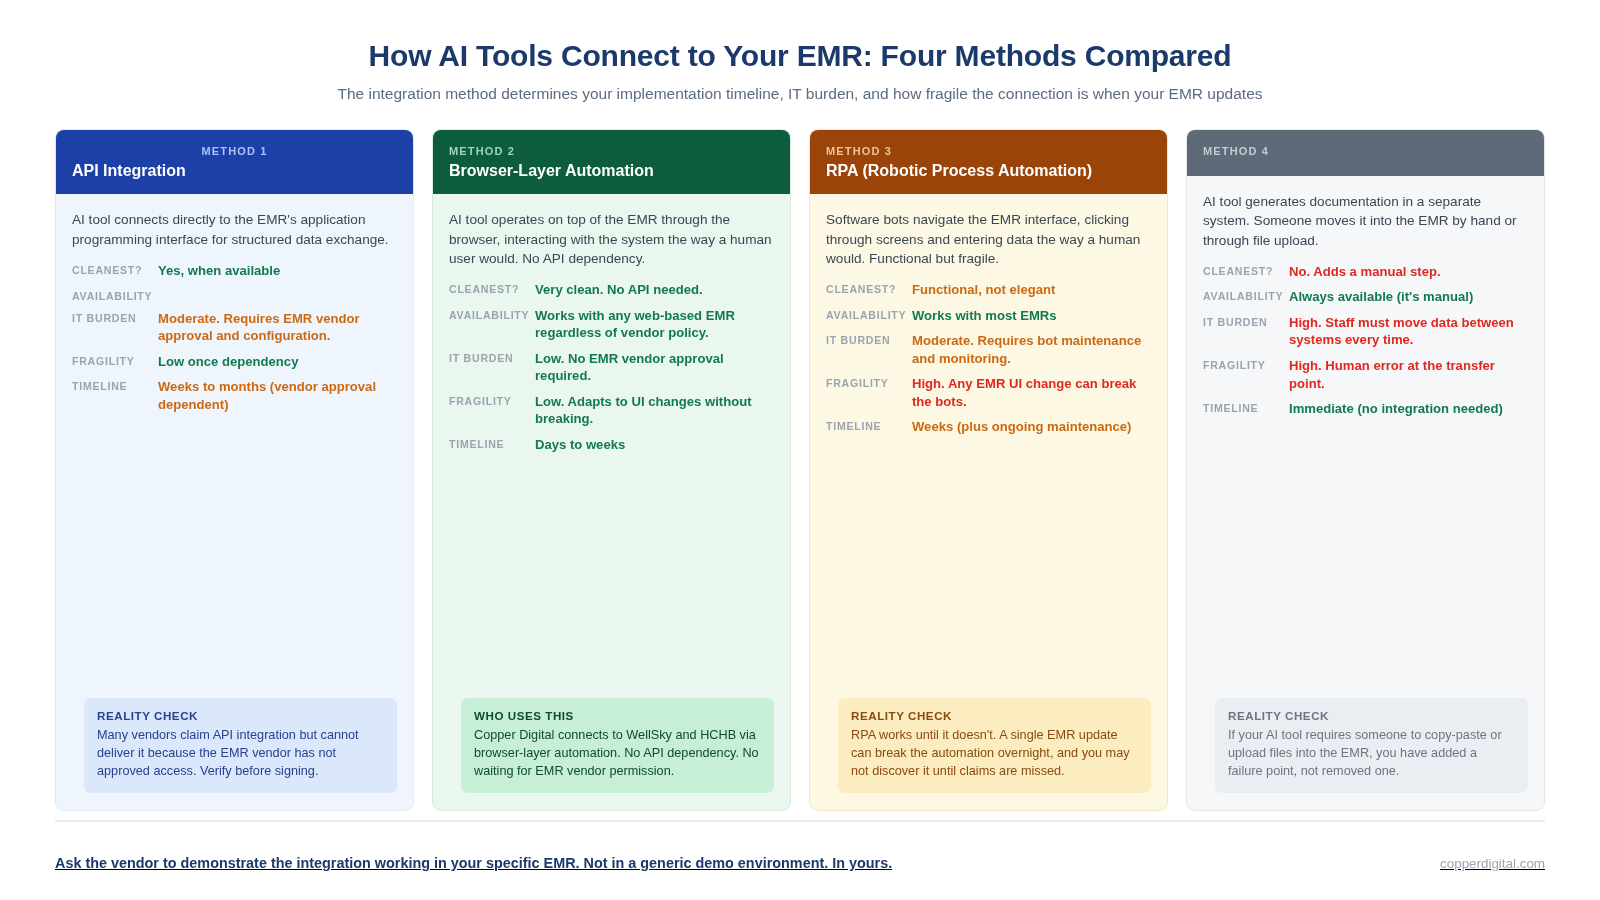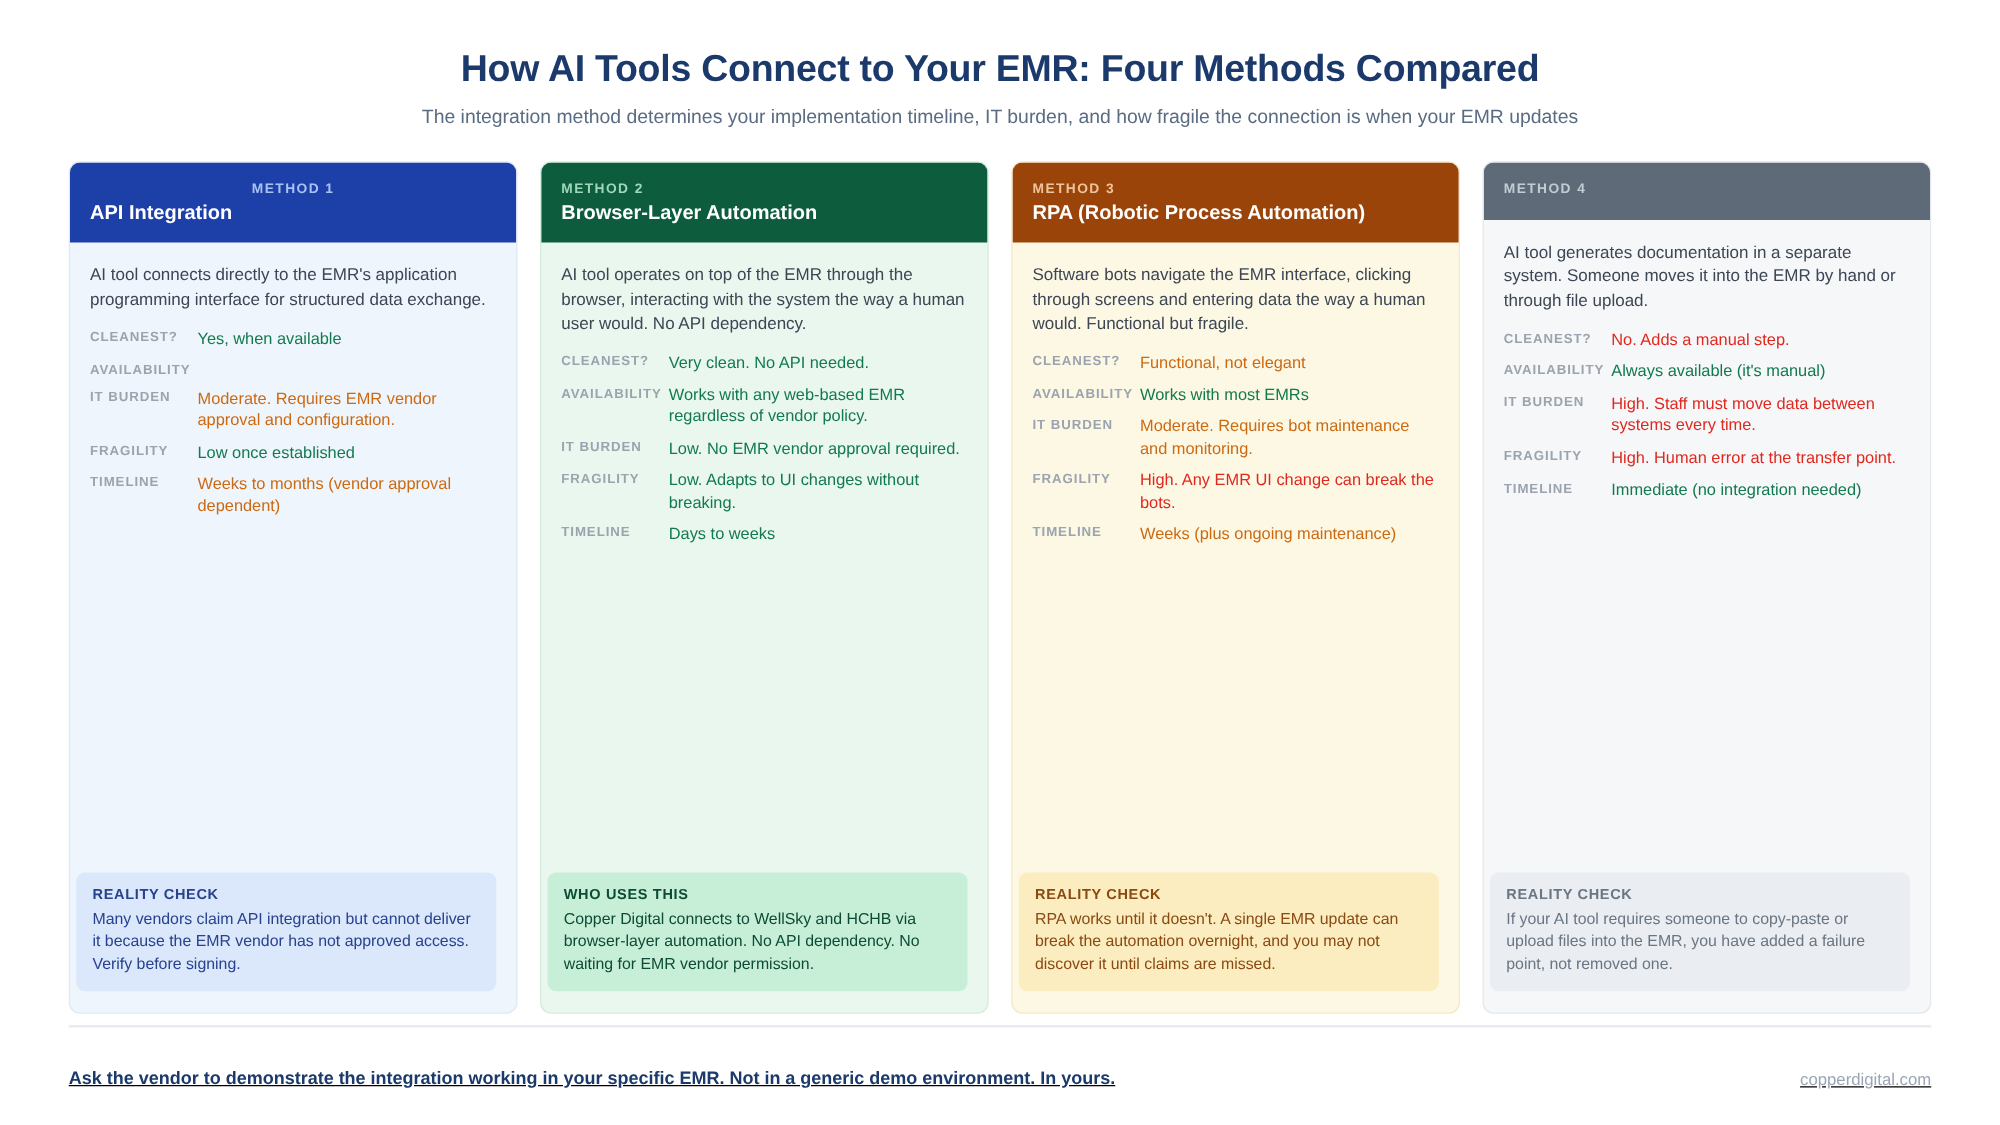--- a/index.html
+++ b/index.html
@@ -95,27 +95,27 @@
     font-size: 10.6px;
     font-weight: bold;
     letter-spacing: 0.75px;
     color: #9aa3ae;
     text-transform: uppercase;
     padding-top: 2px;
   }
   .attr-val {
     flex: 1;
     font-size: 13.1px;
-    font-weight: normal;
+    font-weight: bold;
     line-height: 1.34;
   }
   .spacer { flex: 1 1 auto; min-height: 8px; }
 
   .note {
-    margin: 0 16px 17px 5px;
+    margin: 0 16px 17px 28px;
     border-radius: 7px;
     padding: 11px 13px 13px 13px;
   }
   .note-title {
     font-size: 11.6px;
     font-weight: bold;
     letter-spacing: 0.55px;
     text-transform: uppercase;
     margin-bottom: 4px;
   }
@@ -205,21 +205,21 @@
           </div>
           <div class="attr-row">
             <div class="attr-key">AVAILABILITY</div>
           </div>
           <div class="attr-row">
             <div class="attr-key">IT BURDEN</div>
             <div class="attr-val v-orange">Moderate. Requires EMR vendor approval and configuration.</div>
           </div>
           <div class="attr-row">
             <div class="attr-key">FRAGILITY</div>
-            <div class="attr-val v-green">Low once established</div>
+            <div class="attr-val v-green">Low once dependency</div>
           </div>
           <div class="attr-row">
             <div class="attr-key">TIMELINE</div>
             <div class="attr-val v-orange">Weeks to months (vendor approval dependent)</div>
           </div>
         </div>
         <div class="spacer"></div>
       </div>
       <div class="note">
         <div class="note-title">REALITY CHECK</div>

